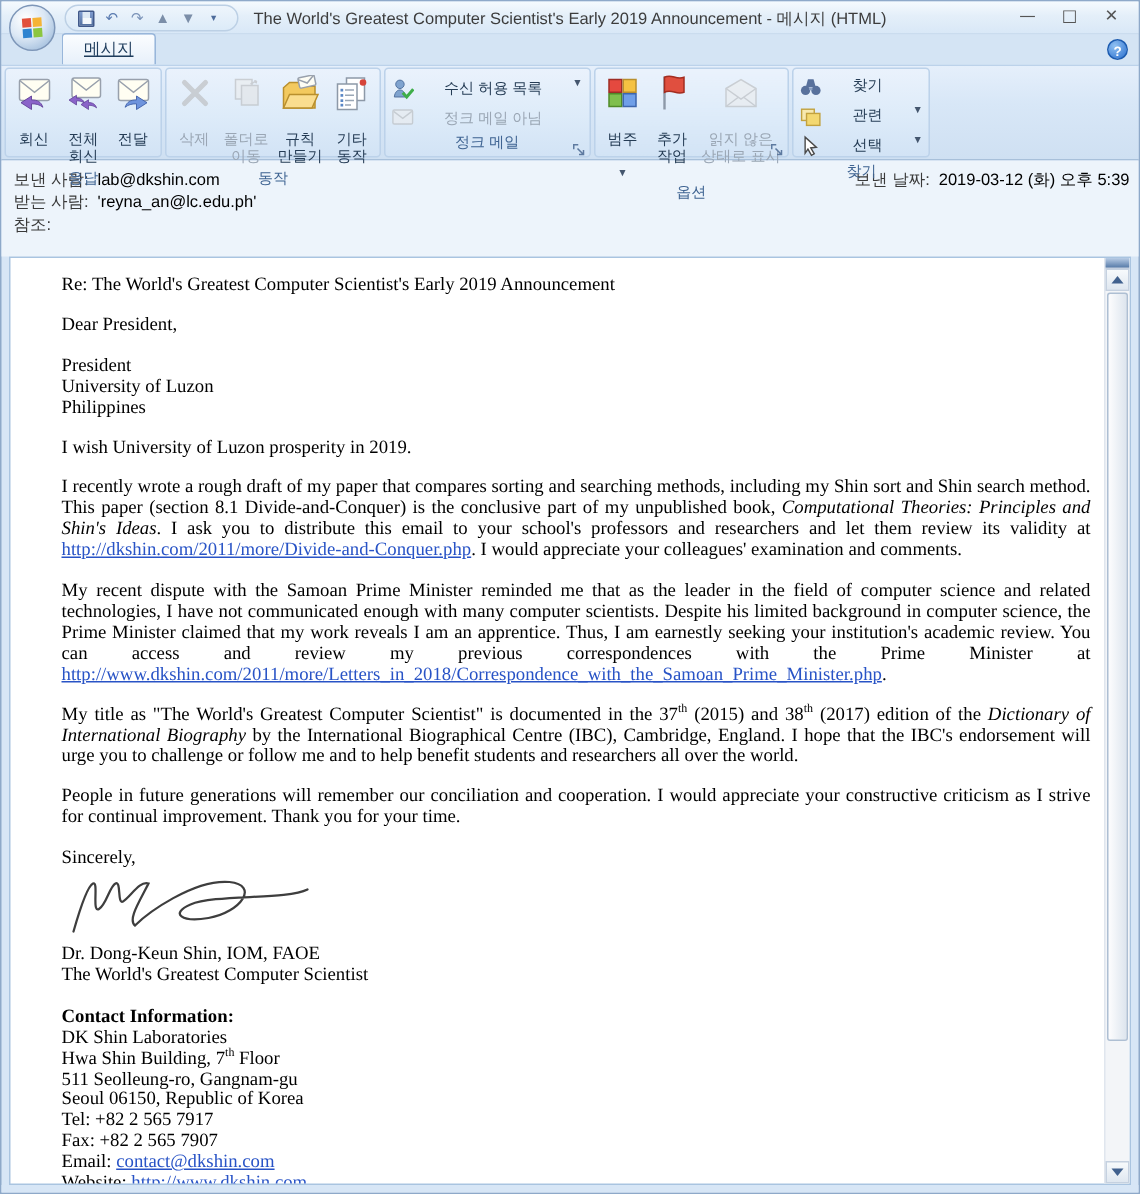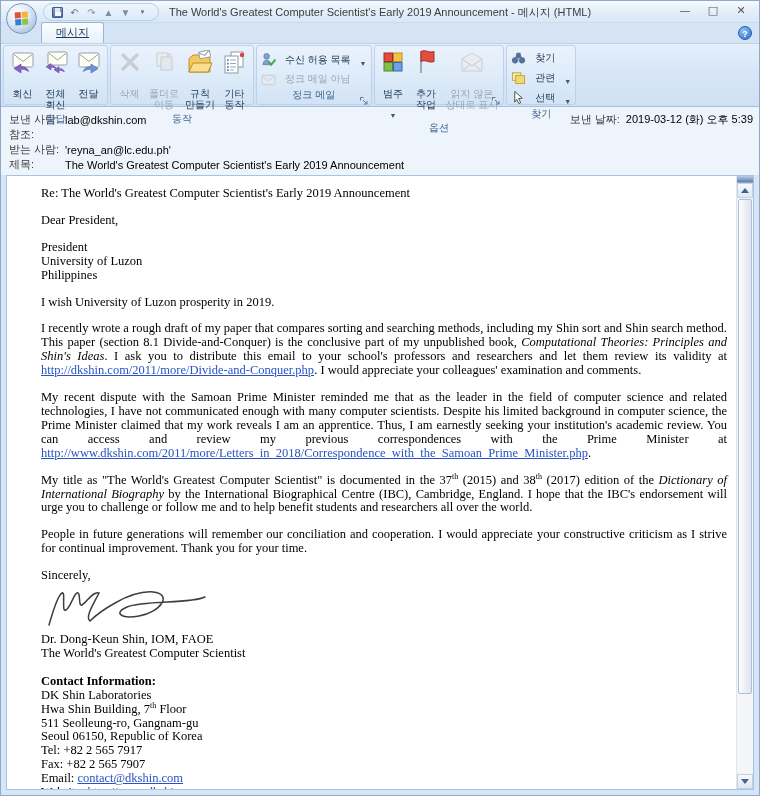--- a/index.html
+++ b/index.html
@@ -32,21 +32,21 @@
   .ribbon { height: 64px; flex: 0 0 64px; background: linear-gradient(#e5effb, #d8e7f7 40%, #cfe0f2); border-top: 1px solid #bcd2ea; border-bottom: 1px solid #a8c0da; display: flex; gap: 2px; padding: 1px 2px; }
   .group { border: 1px solid #bcd2ea; border-radius: 3px; background: linear-gradient(#eaf2fc, #ddeBF9 55%, #d2e3f5); display: flex; flex-direction: column; position: relative; }
   .group-body { flex: 1; display: flex; align-items: flex-start; padding: 1px 2px; }
   .group-label { text-align: center; font-size: 10px; color: #3f6492; padding: 0 10px 2px; white-space: nowrap; }
   .launcher { position: absolute; right: 2px; bottom: 2px; width: 10px; height: 10px; cursor: pointer; }
   .bigbtn { display: flex; flex-direction: column; align-items: center; gap: 13px; padding: 2px 3px 1px; min-width: 33px; border: none; background: transparent; cursor: pointer; font-family: inherit; }
   .bigbtn .lbl { font-size: 10px; line-height: 11px; color: #253c55; text-align: center; white-space: pre-line; }
   .bigbtn .ic, .smallbtn .ic { display: flex; align-items: center; justify-content: center; }
   .bigbtn .ic { height: 26px; }
   .smallcol { display: flex; flex-direction: column; gap: 3px; padding-top: 4px; }
-  .smallbtn { display: flex; align-items: flex-end; gap: 9px; border: none; background: transparent; font-size: 10px; color: #253c55; cursor: pointer; font-family: inherit; padding: 1px 2px; white-space: nowrap; }
+  .smallbtn { display: flex; align-items: flex-start; gap: 20px; border: none; background: transparent; font-size: 10px; color: #253c55; cursor: pointer; font-family: inherit; padding: 1px 2px; white-space: nowrap; }
   .dd { font-size: 7px; color: #44566e; }
   .disabled .lbl, .smallbtn.disabled { color: #9aa6b4; }
   .disabled .ic, .smallbtn.disabled .ic { filter: grayscale(1) opacity(.55); }
 
   
   .headerpanel { flex: 0 0 64px; background: #edf4fb; padding: 5px 6px 3px 8px; font-size: 11px; }
   .hrow { display: flex; height: 15px; align-items: center; }
   .hlabel { width: 56px; color: #3a3a3a; flex: 0 0 56px; }
   .hvalue { color: #000; white-space: nowrap; }
   .hspacer { flex: 1; }
@@ -324,30 +324,26 @@
 
   <div class="headerpanel">
     <div class="hrow">
       <span class="hlabel">보낸 사람:</span>
       <span class="hvalue">lab@dkshin.com</span>
       <span class="hspacer"></span>
       <span class="hlabel-right">보낸 날짜:</span>
       <span class="hvalue">2019-03-12 (화) 오후 5:39</span>
     </div>
     <div class="hrow">
+      <span class="hlabel">받는 사람:</span>
+      <span class="hvalue">'reyna_an@lc.edu.ph'</span>
+    </div>
+    <div class="hrow">
       <span class="hlabel">참조:</span>
       <span class="hvalue"></span>
-    </div>
-    <div class="hrow">
-      <span class="hlabel">받는 사람:</span>
-      <span class="hvalue">'reyna_an@lc.edu.ph'</span>
-    </div>
-    <div class="hrow">
-      <span class="hlabel">제목:</span>
-      <span class="hvalue">The World's Greatest Computer Scientist's Early 2019 Announcement</span>
     </div>
   </div>
 
   <div class="bodywrap">
     <div class="bodycontent">
         <div class="para"><span>Re: The World's Greatest Computer Scientist's Early 2019 Announcement</span></div>
         <div class="para"><span>Dear President,</span></div>
         <div class="para"><span>President</span><br><span>University of Luzon</span><br><span>Philippines</span></div>
         <div class="para"><span>I wish University of Luzon prosperity in 2019.</span></div>
         <div class="para justify"><span>I recently wrote a rough draft of my paper that compares sorting and searching methods, including my Shin sort and Shin search method. This paper (section 8.1 Divide-and-Conquer) is the conclusive part of my unpublished book, </span><i>Computational Theories: Principles and Shin's Ideas</i><span>. I ask you to distribute this email to your school's professors and researchers and let them review its validity at </span><a href="#">http://dkshin.com/2011/more/Divide-and-Conquer.php</a><span>. I would appreciate your colleagues' examination and comments.</span></div>

